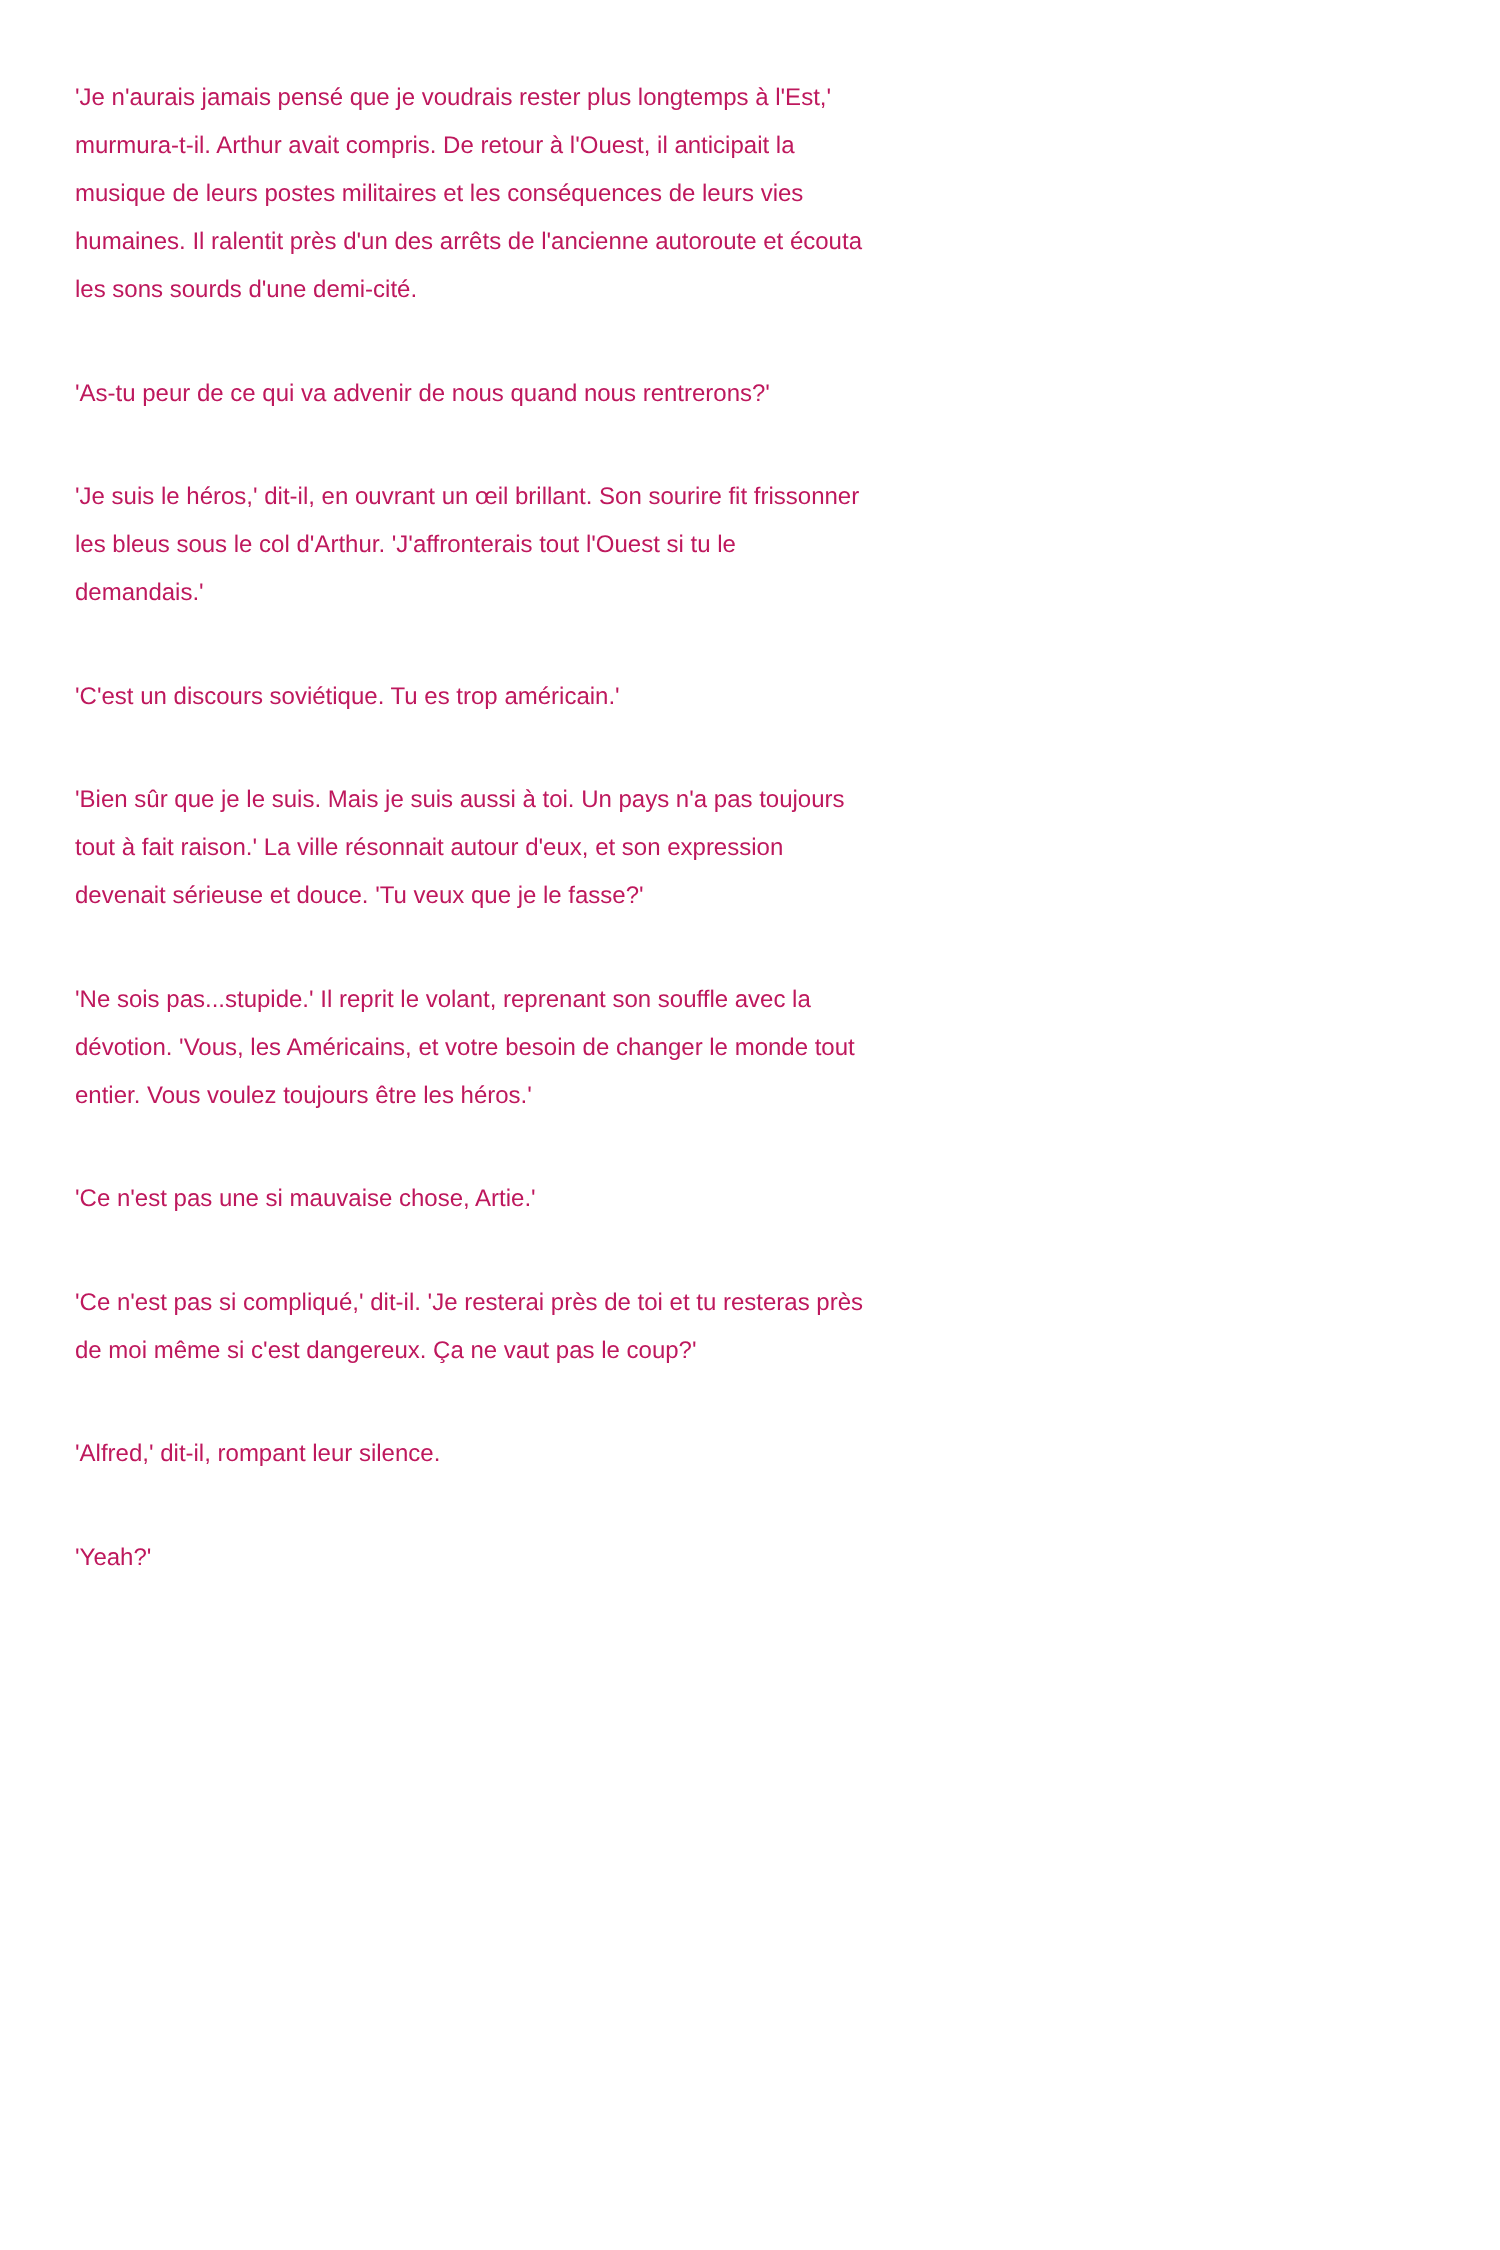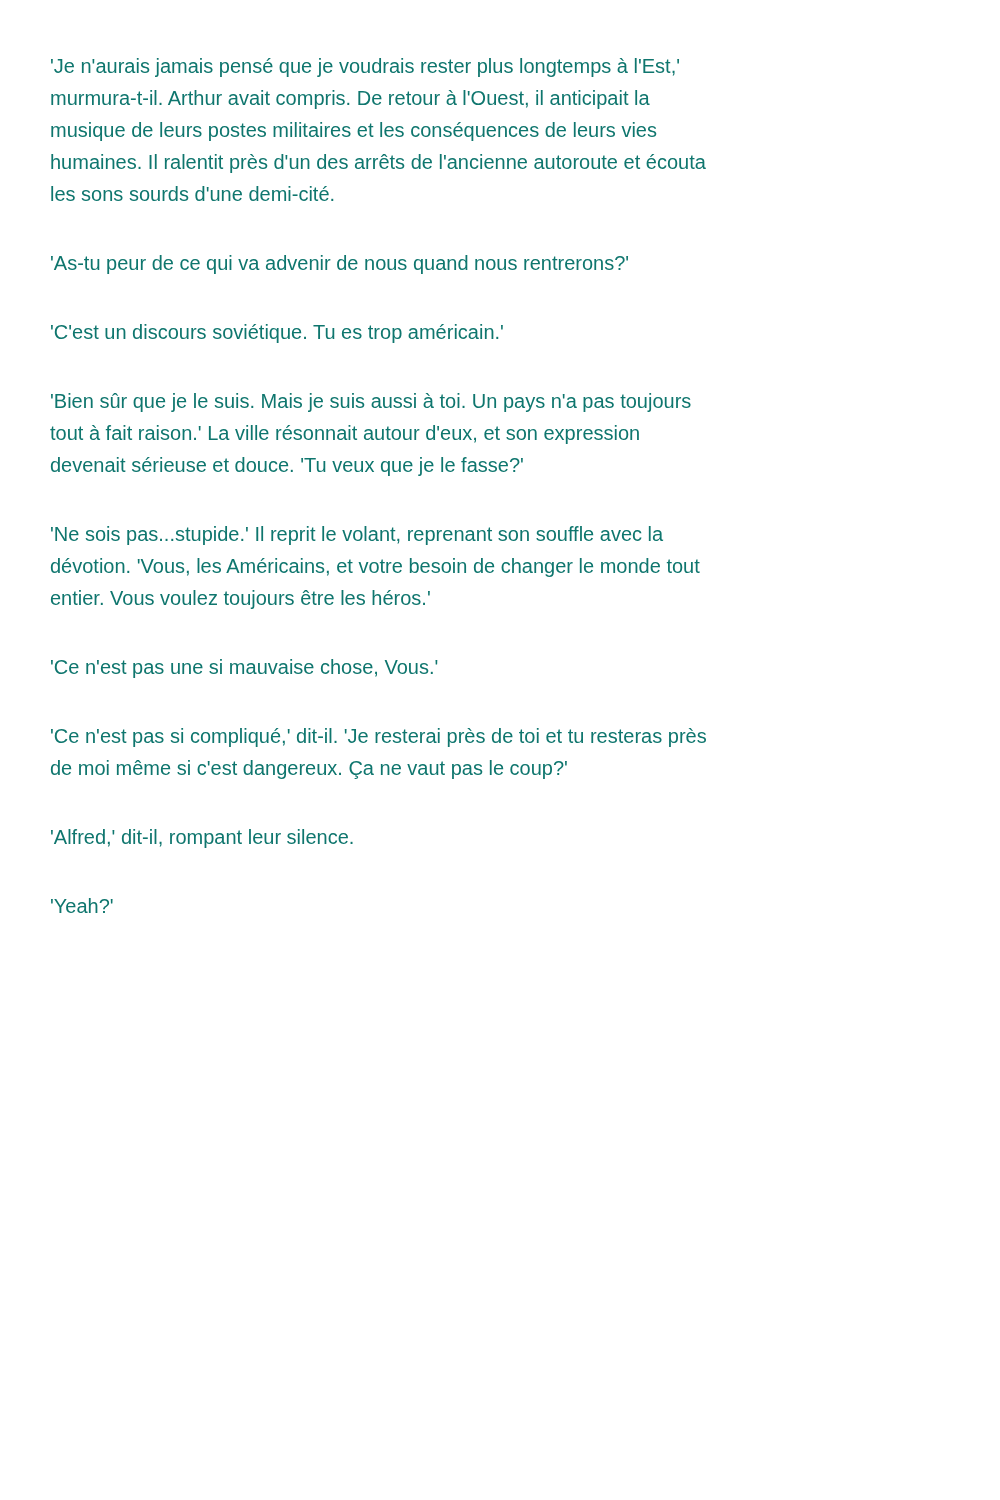--- a/index.html
+++ b/index.html
@@ -10,49 +10,52 @@
   .page {
     position: relative;
     width: 1000px;
     height: 1500px;
     background: #ffffff;
     overflow: hidden;
     box-sizing: border-box;
     padding: 50px 40px 0 50px;
   }
   .prose {
-    color: #0f766e;
+    color: #be185d;
     font-family: "Liberation Sans", sans-serif;
-    font-size: 20px;
+    font-size: 16px;
     line-height: 32px;
     font-weight: 400;
     max-width: 960px;
   }
   .prose .para {
     margin: 0 0 37px 0;
     white-space: pre-line; 
   }
 </style>
 </head>
 <body>
 
 <div class="page">
   <div class="prose">
     <div class="para">'Je n'aurais jamais pensé que je voudrais rester plus longtemps à l'Est,'
 murmura-t-il. Arthur avait compris. De retour à l'Ouest, il anticipait la
 musique de leurs postes militaires et les conséquences de leurs vies
 humaines. Il ralentit près d'un des arrêts de l'ancienne autoroute et écouta
 les sons sourds d'une demi-cité.</div>
     <div class="para">'As-tu peur de ce qui va advenir de nous quand nous rentrerons?'</div>
+    <div class="para">'Je suis le héros,' dit-il, en ouvrant un œil brillant. Son sourire fit frissonner
+les bleus sous le col d'Arthur. 'J'affronterais tout l'Ouest si tu le
+demandais.'</div>
     <div class="para">'C'est un discours soviétique. Tu es trop américain.'</div>
     <div class="para">'Bien sûr que je le suis. Mais je suis aussi à toi. Un pays n'a pas toujours
 tout à fait raison.' La ville résonnait autour d'eux, et son expression
 devenait sérieuse et douce. 'Tu veux que je le fasse?'</div>
     <div class="para">'Ne sois pas...stupide.' Il reprit le volant, reprenant son souffle avec la
 dévotion. 'Vous, les Américains, et votre besoin de changer le monde tout
 entier. Vous voulez toujours être les héros.'</div>
-    <div class="para">'Ce n'est pas une si mauvaise chose, Vous.'</div>
+    <div class="para">'Ce n'est pas une si mauvaise chose, Artie.'</div>
     <div class="para">'Ce n'est pas si compliqué,' dit-il. 'Je resterai près de toi et tu resteras près
 de moi même si c'est dangereux. Ça ne vaut pas le coup?'</div>
     <div class="para">'Alfred,' dit-il, rompant leur silence.</div>
     <div class="para">'Yeah?'</div>
   </div>
 </div>
 
 </body></html>

